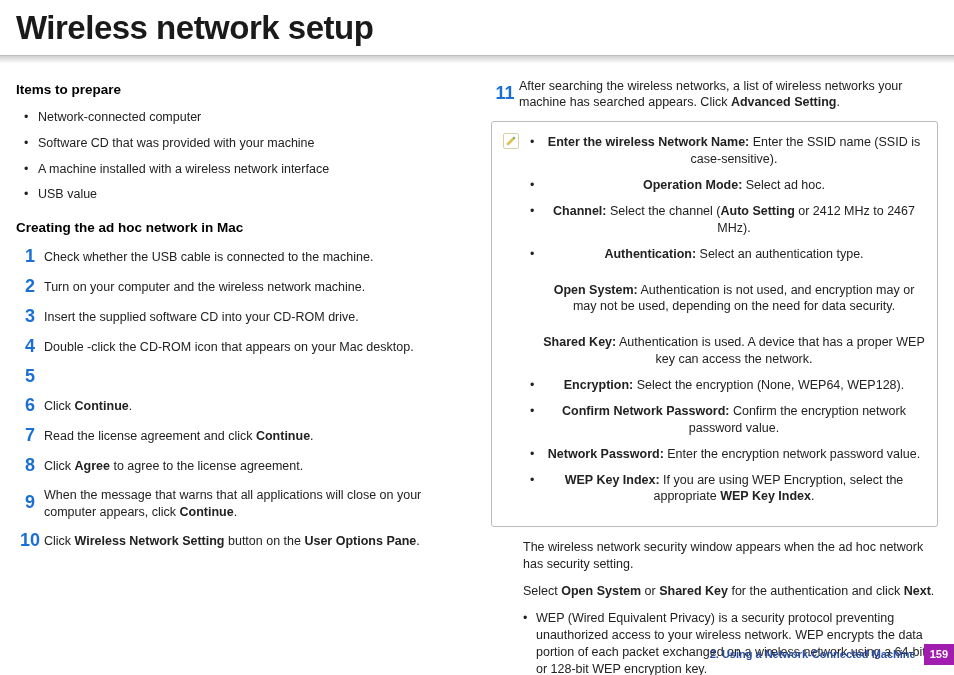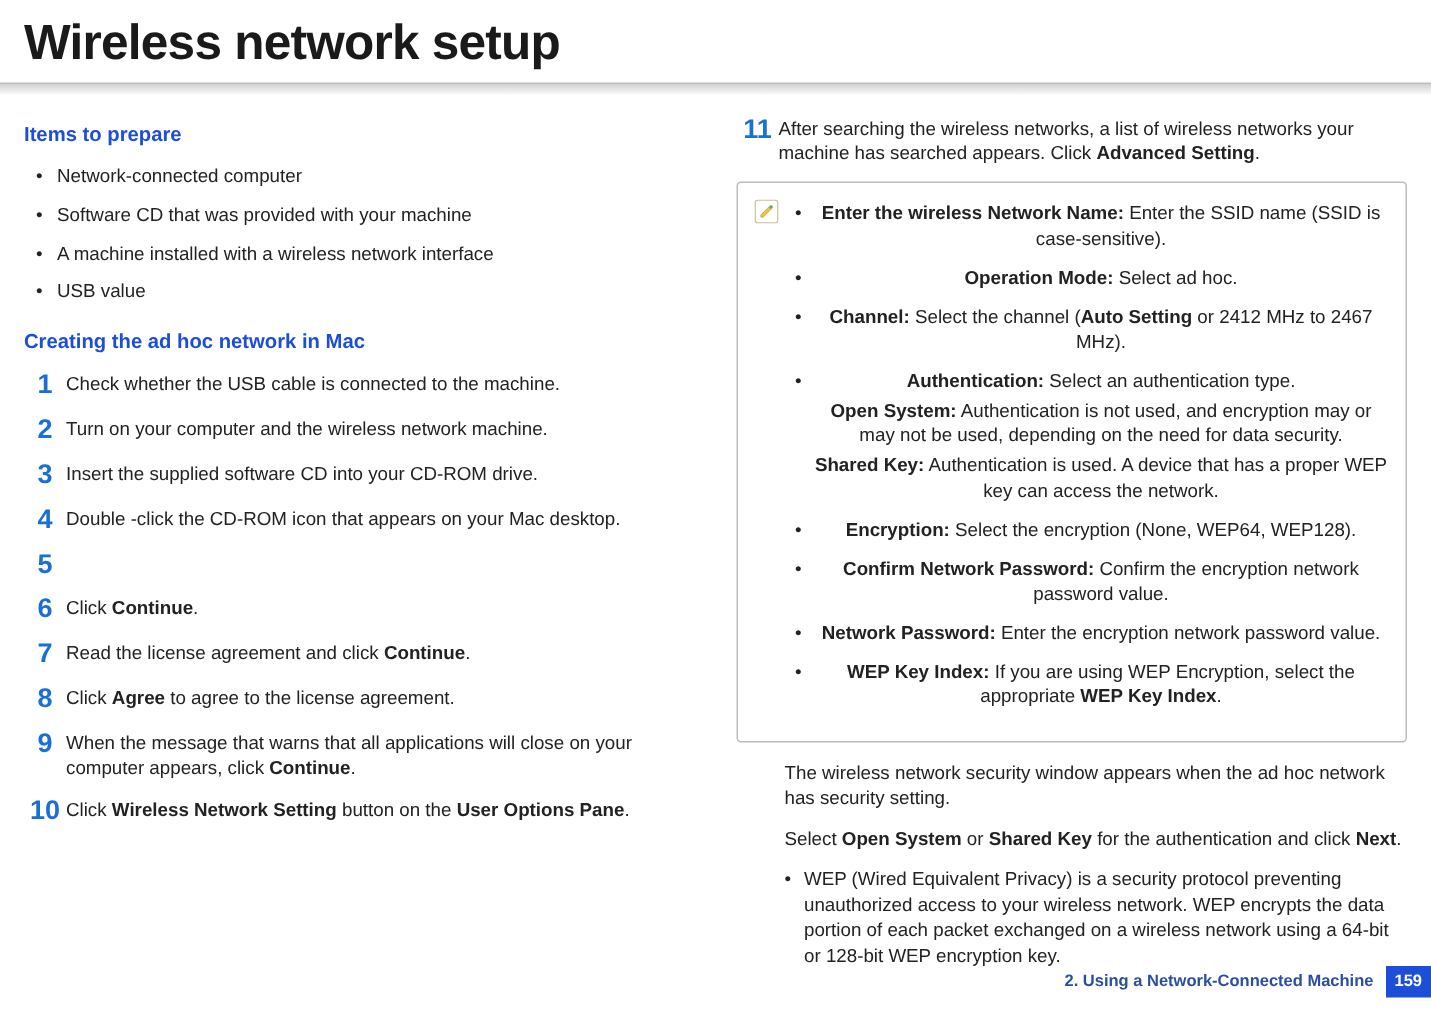--- a/index.html
+++ b/index.html
@@ -28,42 +28,42 @@
   }
   .columns {
     display: flex;
     padding: 0 16px 0 16px;
     gap: 28px;
   }
   .col { flex: 1; min-width: 0; }
   .subhead {
     font-weight: 700;
     font-size: 13.5px;
-    color: #1d4ed8;
+    color: #000000;
     margin: 4px 0 10px 0;
   }
   ul.prep {
     list-style: none;
     padding-left: 22px;
     margin-bottom: 16px;
   }
   ul.prep li {
     position: relative;
     margin-bottom: 9px;
   }
   ul.prep li::before {
     content: "•";
     position: absolute;
     left: -14px;
     color: #222;
   }
   .steps { margin-top: 4px; }
   .step {
     display: flex;
-    align-items: flex-start;
+    align-items: center;
     margin-bottom: 10px;
   }
   .step-num {
     color: #1a6fd6;
     font-weight: 700;
     font-size: 18px;
     width: 28px;
     flex-shrink: 0;
     text-align: center;
     line-height: 1.1;
@@ -97,21 +97,21 @@
     padding-left: 13px;
     margin-bottom: 9px;
   }
   .note-box > ul > li::before {
     content: "•";
     position: absolute;
     left: 0;
     color: #222;
   }
   .note-box .sub {
-    margin-top: 3px;
+    margin-top: 19px;
     display: block;
   }
   .sub-ul {
     list-style: none;
     padding-left: 32px;
     margin-top: 8px;
   }
   .sub-ul li {
     position: relative;
     padding-left: 13px;
@@ -132,21 +132,21 @@
     display: flex;
     align-items: center;
     gap: 8px;
     font-size: 11px;
   }
   .footer-label {
     color: #2a4ea0;
     font-weight: 700;
   }
   .page-num {
-    background: #1d4ed8;
+    background: #a21caf;
     color: #fff;
     font-weight: 700;
     padding: 3px 6px;
     font-size: 11px;
   }
 </style>
 </head>
 <body>
 
 <div class="page-title">Wireless network setup</div>

